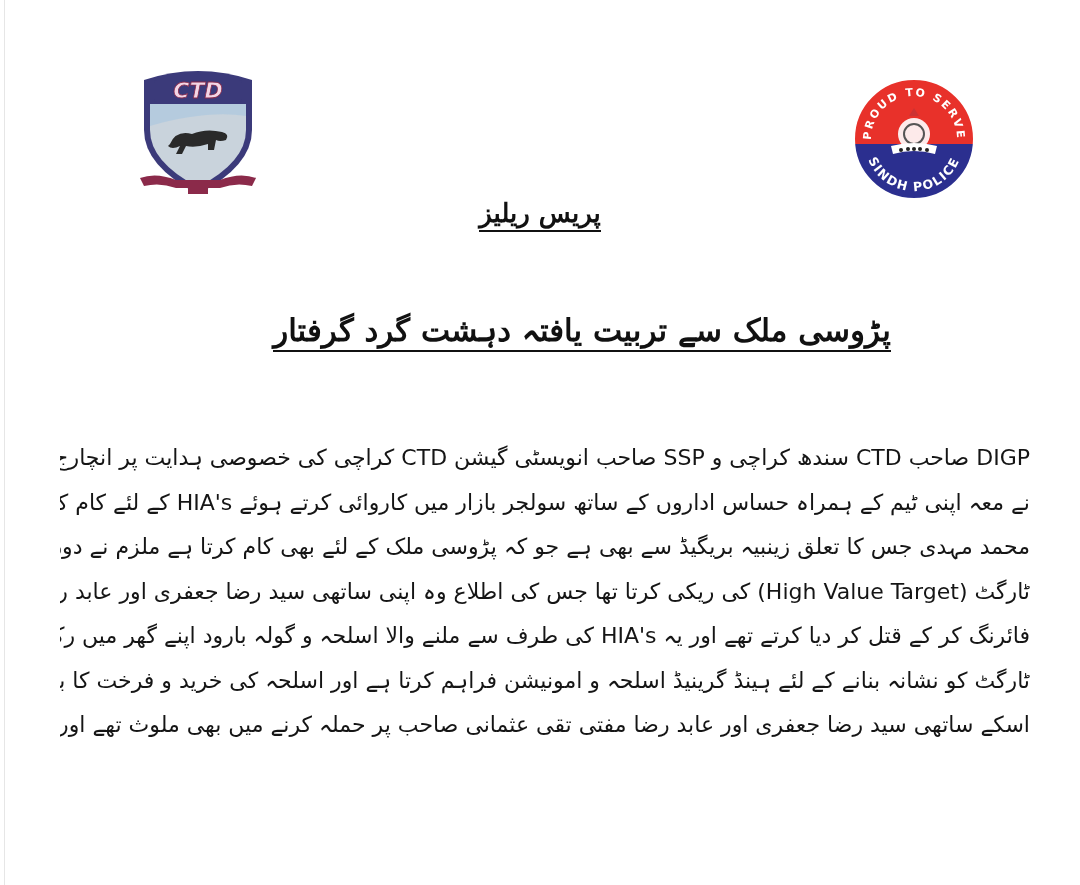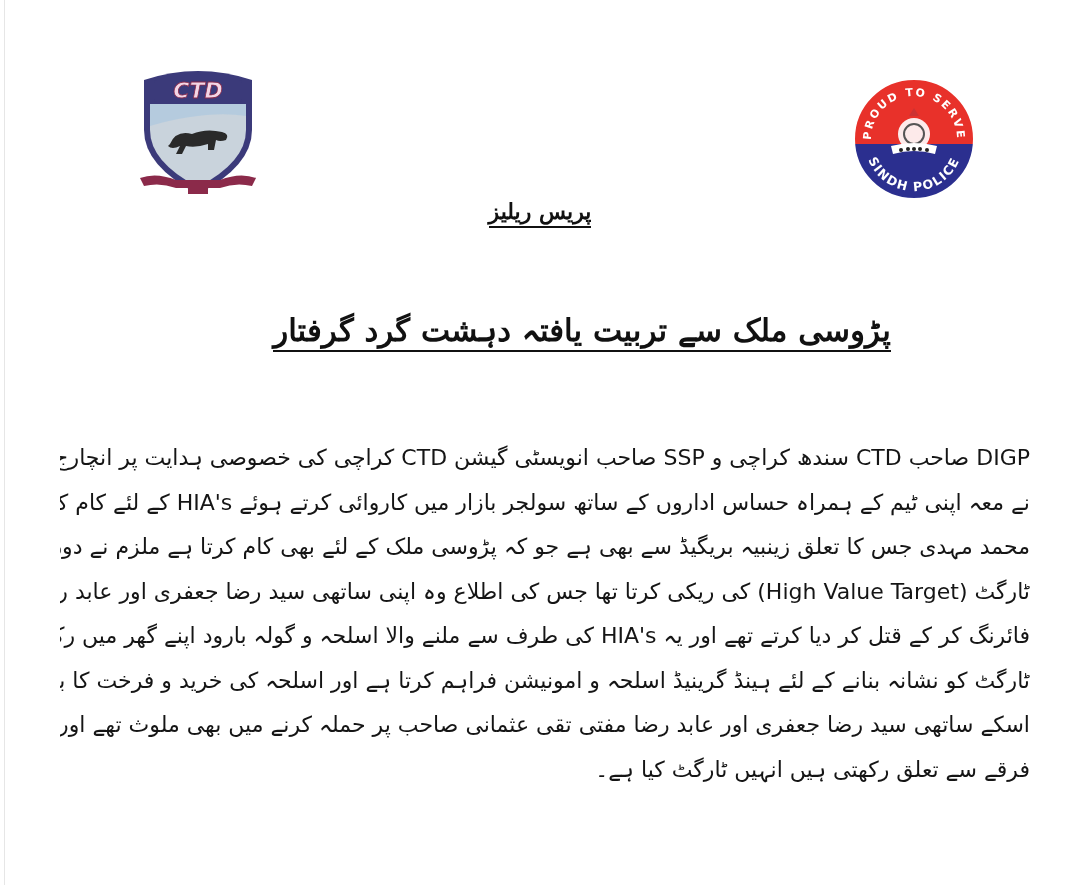--- a/index.html
+++ b/index.html
@@ -41,21 +41,21 @@
     .title-block {
       position: absolute;
       left: 0;
       width: 1080px;
       text-align: center;
       direction: rtl;
     }
     .press-title {
       top: 198px;
       font-family: "DejaVu Serif", serif;
-      font-size: 22px;
+      font-size: 26px;
       font-weight: bold;
     }
     .press-title span, .headline span {
       display: inline-block;
       border-bottom: 2px solid #111;
       padding-bottom: 2px;
     }
     .headline {
       top: 312px;
       font-family: "DejaVu Serif", serif;
@@ -148,14 +148,13 @@
 </div>
 
 <div class="body-text">
   <span class="body-line">DIGP صاحب CTD سندھ کراچی و SSP صاحب انویسٹی گیشن CTD کراچی کی خصوصی ہدایت پر انچارج LeJ سیل</span>
   <span class="body-line">نے معہ اپنی ٹیم کے ہمراہ حساس اداروں کے ساتھ سولجر بازار میں کاروائی کرتے ہوئے HIA's کے لئے کام کرنے والے دہشت گرد سید</span>
   <span class="body-line">محمد مہدی جس کا تعلق زینبیہ بریگیڈ سے بھی ہے جو کہ پڑوسی ملک کے لئے بھی کام کرتا ہے ملزم نے دوران انٹروگیشن بتلایا کہ وہ ہائی ویلیو</span>
   <span class="body-line">ٹارگٹ (High Value Target) کی ریکی کرتا تھا جس کی اطلاع وہ اپنی ساتھی سید رضا جعفری اور عابد رضا کو دیتا تھا جو ٹارگٹ کو</span>
   <span class="body-line">فائرنگ کر کے قتل کر دیا کرتے تھے اور یہ HIA's کی طرف سے ملنے والا اسلحہ و گولہ بارود اپنے گھر میں رکھا کرتا تھا اور ضرورت پڑنے پر اور</span>
   <span class="body-line">ٹارگٹ کو نشانہ بنانے کے لئے ہینڈ گرینیڈ اسلحہ و امونیشن فراہم کرتا ہے اور اسلحہ کی خرید و فرخت کا بھی کام کرتا ہے اور ملزم نے مزید بتایا کہ</span>
   <span class="body-line">اسکے ساتھی سید رضا جعفری اور عابد رضا مفتی تقی عثمانی صاحب پر حملہ کرنے میں بھی ملوث تھے اور انھوں نے کئے اہم شخصیات جو کہ مخالف</span>
-  <span class="body-line last">فرقے سے تعلق رکھتی ہیں انہیں ٹارگٹ کیا ہے۔</span>
 </div>
 
 </body></html>

